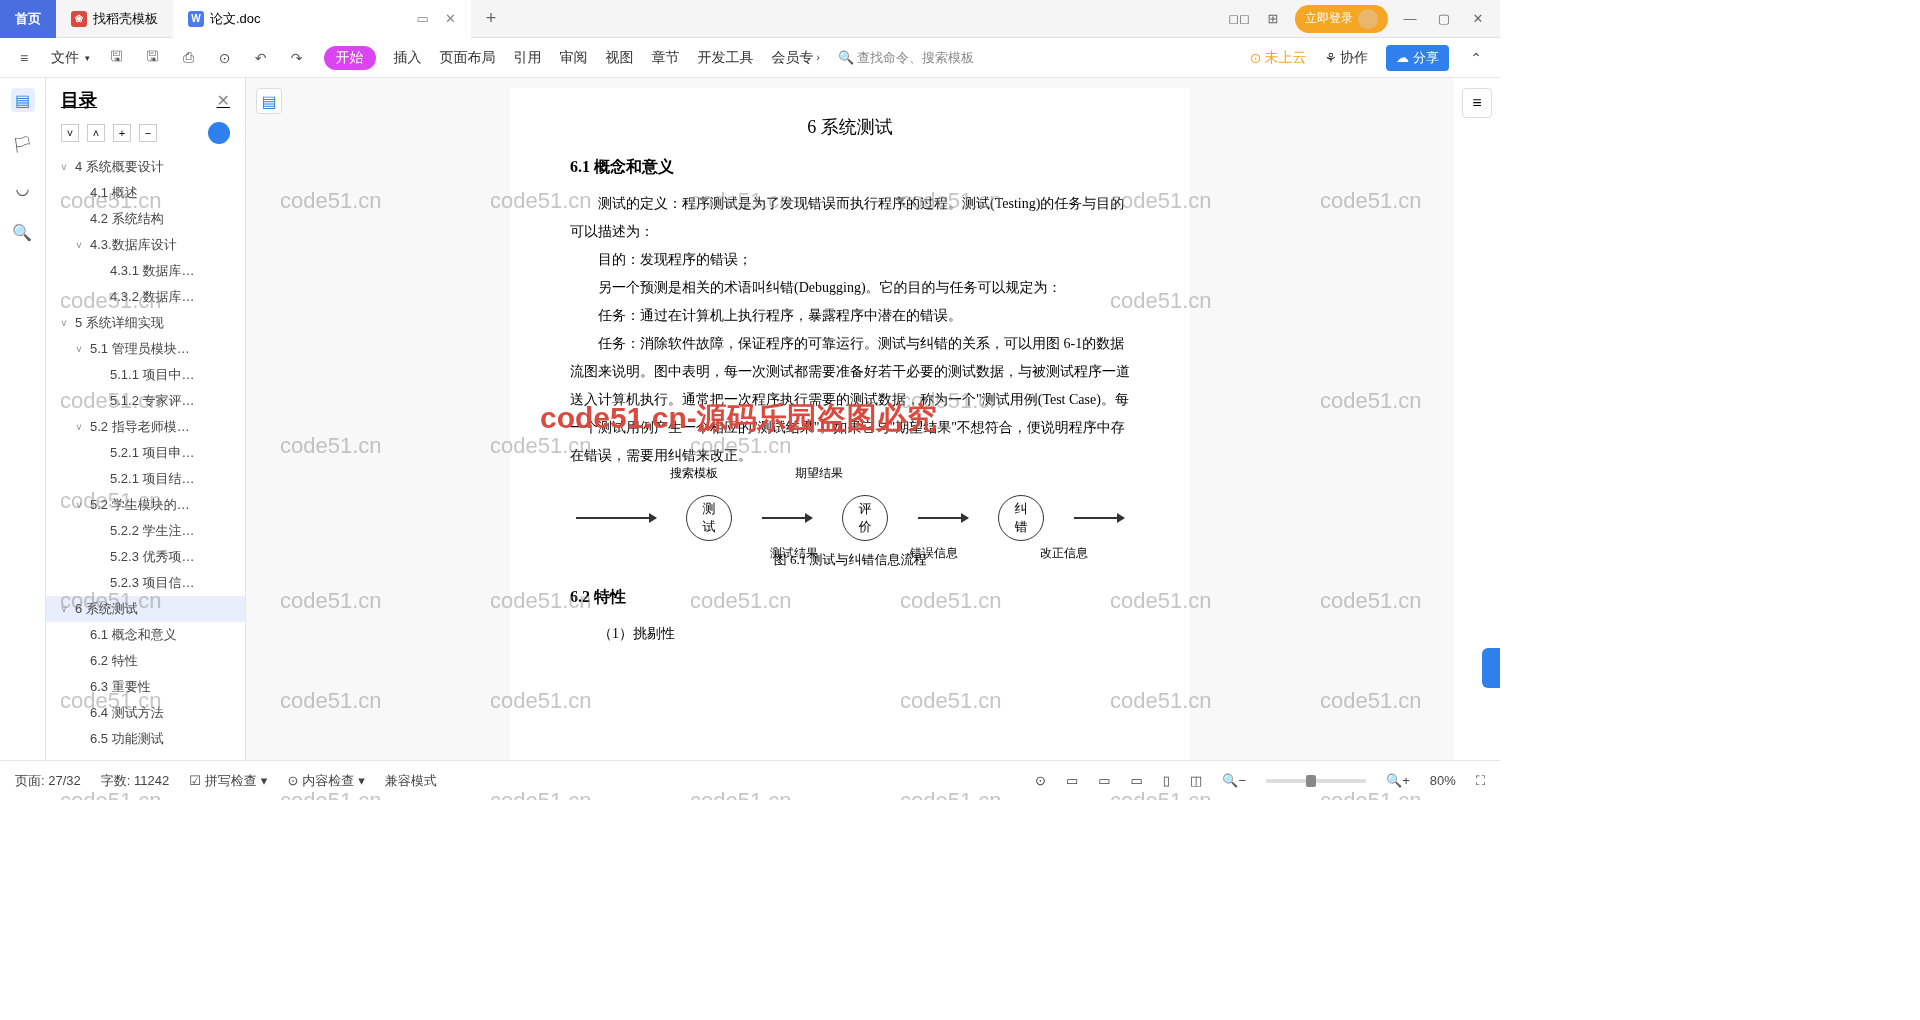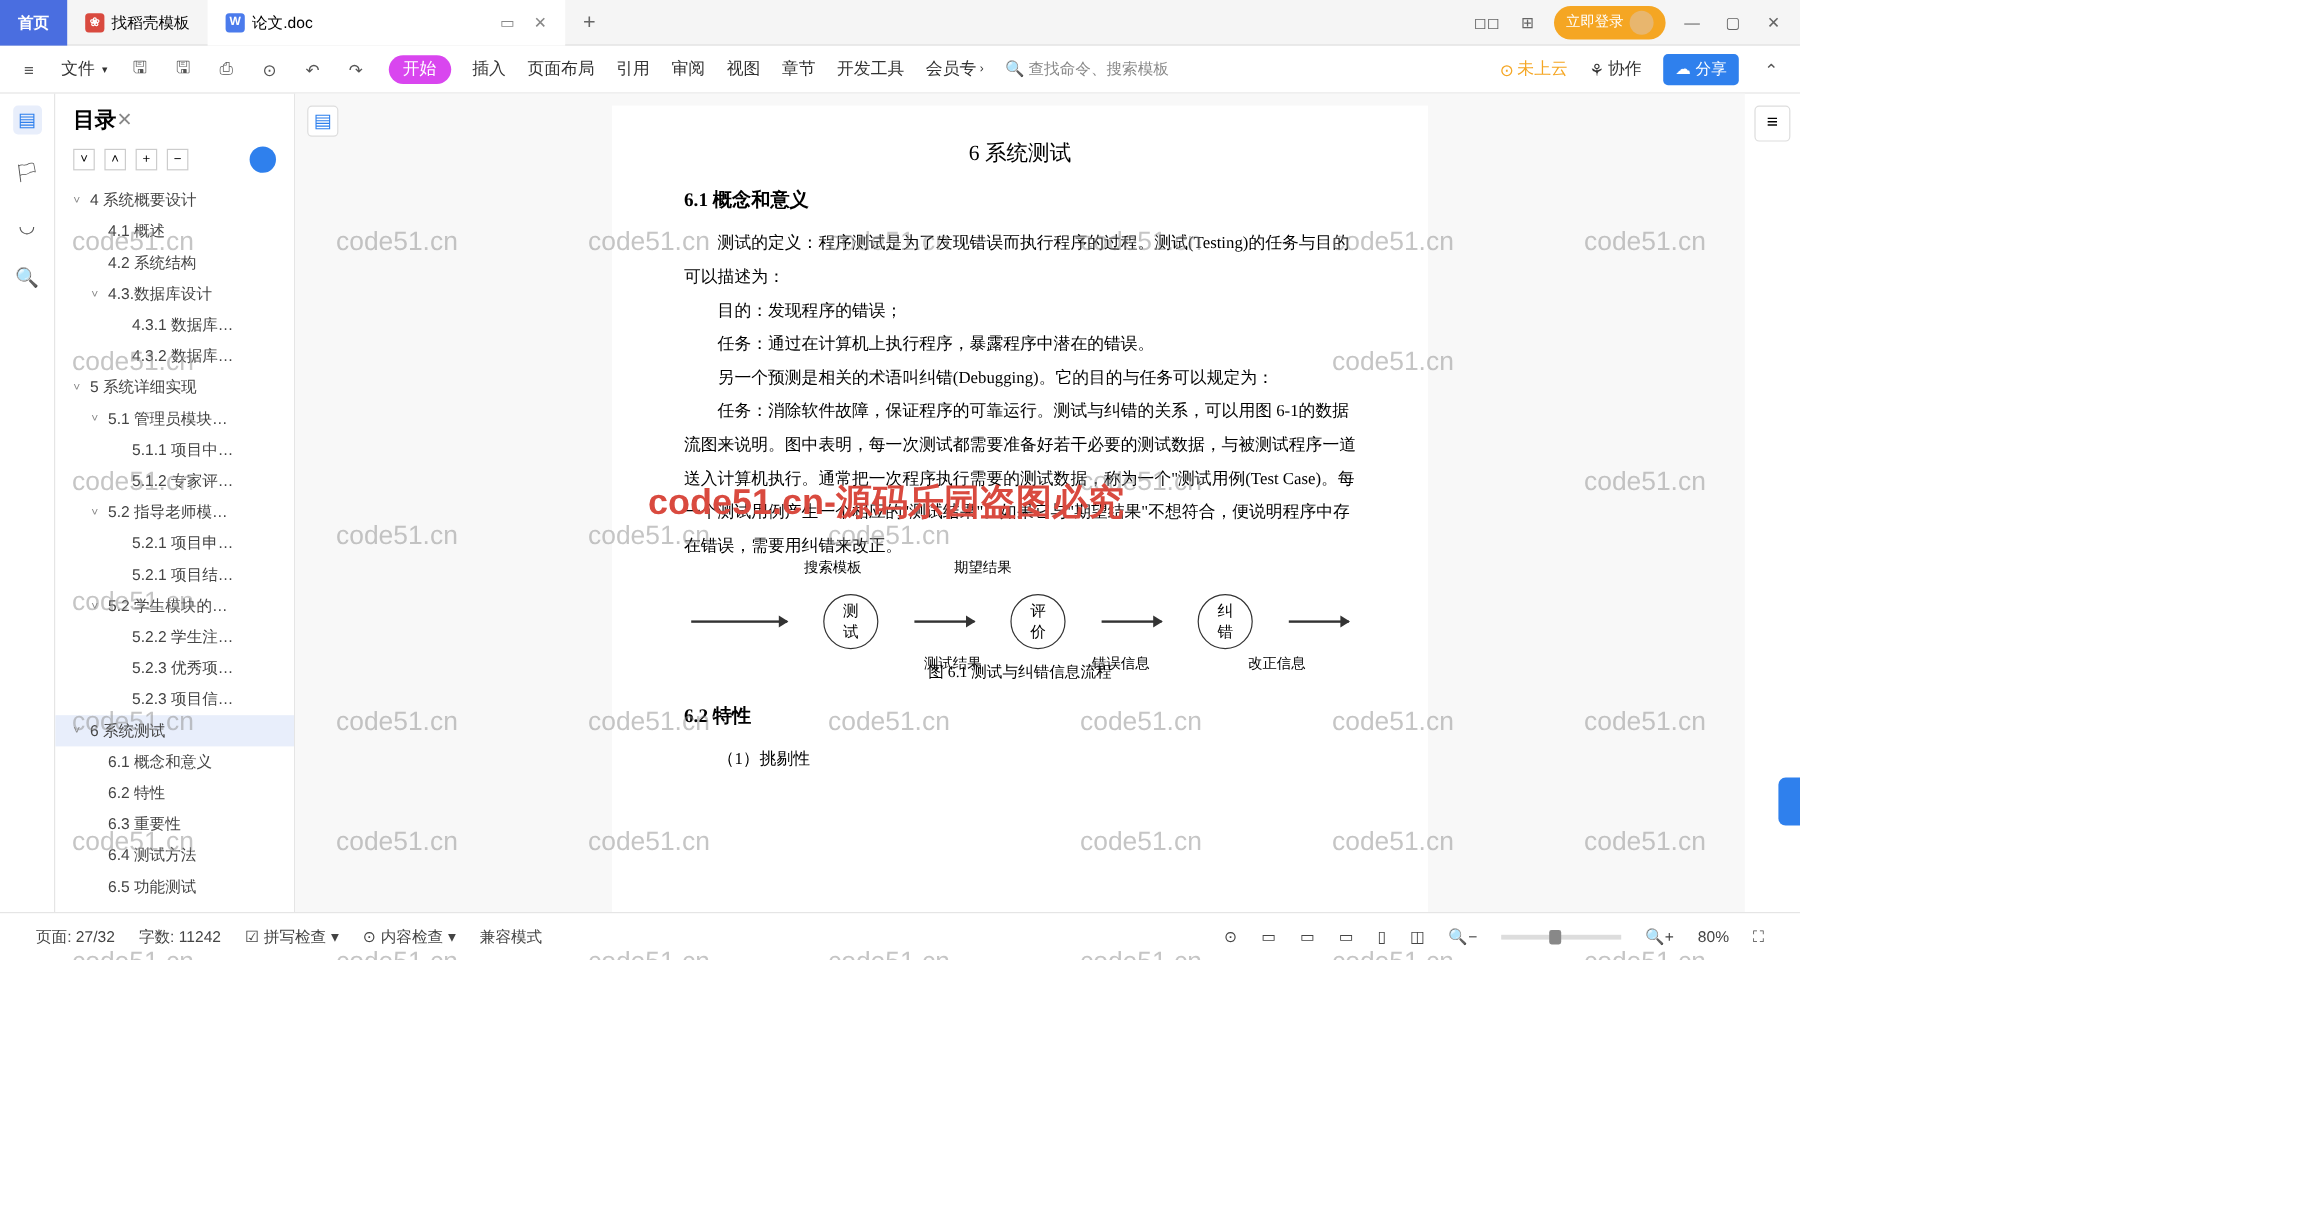--- a/index.html
+++ b/index.html
@@ -20,21 +20,21 @@
 .ribbon { height: 40px; display: flex; align-items: center; padding: 0 15px; gap: 18px; border-bottom: 1px solid #e5e5e5; font-size: 14px; }
 .ribbon-btn { cursor: pointer; color: #333; display: flex; align-items: center; gap: 3px; }
 .ribbon-pill { background: #d946ef; color: #fff; border-radius: 13px; padding: 3px 12px; }
 .share-btn { background: #2f80ed; color: #fff; border-radius: 4px; padding: 4px 10px; font-size: 13px; display: flex; align-items: center; gap: 4px; }
 .ribbon-ico { width: 18px; height: 18px; display: flex; align-items: center; justify-content: center; color: #555; }
 .body-area { display: flex; height: 682px; position: relative; }
 .left-rail { width: 46px; border-right: 1px solid #e5e5e5; display: flex; flex-direction: column; align-items: center; padding-top: 10px; gap: 20px; }
 .rail-ico { width: 24px; height: 24px; display: flex; align-items: center; justify-content: center; color: #555; cursor: pointer; border-radius: 4px; }
 .rail-ico.active { background: #e8eefb; color: #2f80ed; }
 .outline-panel { width: 200px; border-right: 1px solid #e5e5e5; overflow-y: auto; }
-.outline-header { display: flex; align-items: center; justify-content: flex-start; padding: 10px 15px; }
+.outline-header { display: flex; align-items: center; justify-content: space-between; padding: 10px 15px; text-decoration: underline; }
 .outline-title { font-size: 18px; font-weight: bold; }
 .outline-tools { display: flex; gap: 8px; padding: 0 15px 10px; align-items: center; }
 .tool-box { width: 18px; height: 18px; border: 1px solid #ccc; display: flex; align-items: center; justify-content: center; font-size: 11px; cursor: pointer; }
 .chat-ico { width: 22px; height: 22px; background: #2f80ed; border-radius: 50%; margin-left: auto; }
 .toc-item { padding: 4px 0 4px 15px; font-size: 13px; color: #444; cursor: pointer; display: flex; align-items: center; white-space: nowrap; overflow: hidden; text-overflow: ellipsis; }
 .toc-item.selected { background: #e8eefb; }
 .toc-chevron { width: 14px; font-size: 10px; color: #888; }
 .l1 { padding-left: 15px; }
 .l2 { padding-left: 30px; }
 .l3 { padding-left: 50px; }
@@ -43,21 +43,21 @@
 .float-ico { position: absolute; width: 26px; height: 26px; border: 1px solid #ddd; border-radius: 4px; display: flex; align-items: center; justify-content: center; background: #fff; cursor: pointer; }
 .h-chapter { text-align: center; font-size: 18px; margin: 12px 0; font-family: "SimSun"; }
 .h-section { font-size: 16px; font-weight: bold; margin: 18px 0 12px; font-family: "SimSun"; }
 .para { font-size: 14px; line-height: 2; text-indent: 2em; font-family: "SimSun"; }
 .fig-caption { text-align: center; font-size: 13px; margin: 10px 0; font-family: "SimSun"; }
 .diagram { display: flex; align-items: center; justify-content: center; gap: 30px; margin: 25px 0 10px; position: relative; }
 .d-circle { width: 46px; height: 46px; border: 1.5px solid #333; border-radius: 50%; display: flex; align-items: center; justify-content: center; font-size: 13px; font-family: "SimSun"; }
 .d-arrow { position: relative; width: 50px; height: 1.5px; background: #333; }
 .d-arrow::after { content: ''; position: absolute; right: -1px; top: -4px; border-left: 8px solid #333; border-top: 5px solid transparent; border-bottom: 5px solid transparent; }
 .d-label { position: absolute; font-size: 12px; font-family: "SimSun"; white-space: nowrap; }
-.statusbar { height: 40px; border-top: 1px solid #e5e5e5; display: flex; align-items: center; padding: 0 30px; gap: 20px; font-size: 13px; color: #444; }
+.statusbar { height: 40px; border-top: 1px solid #e5e5e5; display: flex; align-items: center; padding: 0 15px; gap: 20px; font-size: 13px; color: #444; }
 .sb-item { display: flex; align-items: center; gap: 4px; cursor: pointer; }
 .feedback-tab { position: absolute; right: 0; top: 570px; width: 18px; height: 40px; background: #2f80ed; border-radius: 6px 0 0 6px; }
 .watermark { position: absolute; color: rgba(140,140,140,0.5); font-size: 22px; pointer-events: none; }
 .wm-red { position: absolute; color: #d94a3f; font-size: 30px; font-weight: bold; pointer-events: none; z-index: 5; }
 .right-rail-area { width: 46px; display:flex; flex-direction:column; align-items:center; padding-top:10px;}
 .rr-btn { width:30px; height:30px; border:1px solid #ddd; border-radius:4px; display:flex; align-items:center; justify-content:center; cursor:pointer;}
 .search-box { display:flex; align-items:center; gap:3px; color:#888; font-size:13px; }
 </style>
 </head>
 <body>
@@ -240,22 +240,22 @@
       </div>
   </div>
 
   <div class="doc-area">
     <div class="float-ico" style="left:10px;top:10px;color:#2f80ed">▤</div>
     <div class="page">
       <div class="h-chapter">6 系统测试</div>
       <div class="h-section">6.1 概念和意义</div>
       <div class="para">测试的定义：程序测试是为了发现错误而执行程序的过程。测试(Testing)的任务与目的可以描述为：</div>
       <div class="para">目的：发现程序的错误；</div>
+      <div class="para">另一个预测是相关的术语叫纠错(Debugging)。它的目的与任务可以规定为：</div>
       <div class="para">任务：通过在计算机上执行程序，暴露程序中潜在的错误。</div>
-      <div class="para">另一个预测是相关的术语叫纠错(Debugging)。它的目的与任务可以规定为：</div>
       <div class="para">任务：消除软件故障，保证程序的可靠运行。测试与纠错的关系，可以用图 6-1的数据流图来说明。图中表明，每一次测试都需要准备好若干必要的测试数据，与被测试程序一道送入计算机执行。通常把一次程序执行需要的测试数据，称为一个"测试用例(Test Case)。每一个测试用例产生一个相应的"测试结果"。如果它与"期望结果"不想符合，便说明程序中存在错误，需要用纠错来改正。</div>
       <div class="diagram">
         <span class="d-label" style="left:100px;top:-30px">搜索模板</span>
         <span class="d-label" style="left:225px;top:-30px">期望结果</span>
         <div class="d-arrow" style="width:80px"></div>
         <div class="d-circle" style="white-space:pre">测
 试</div>
         <span class="d-label" style="left:200px;top:50px">测试结果</span>
         <div class="d-arrow"></div>
         <div class="d-circle" style="white-space:pre">评

